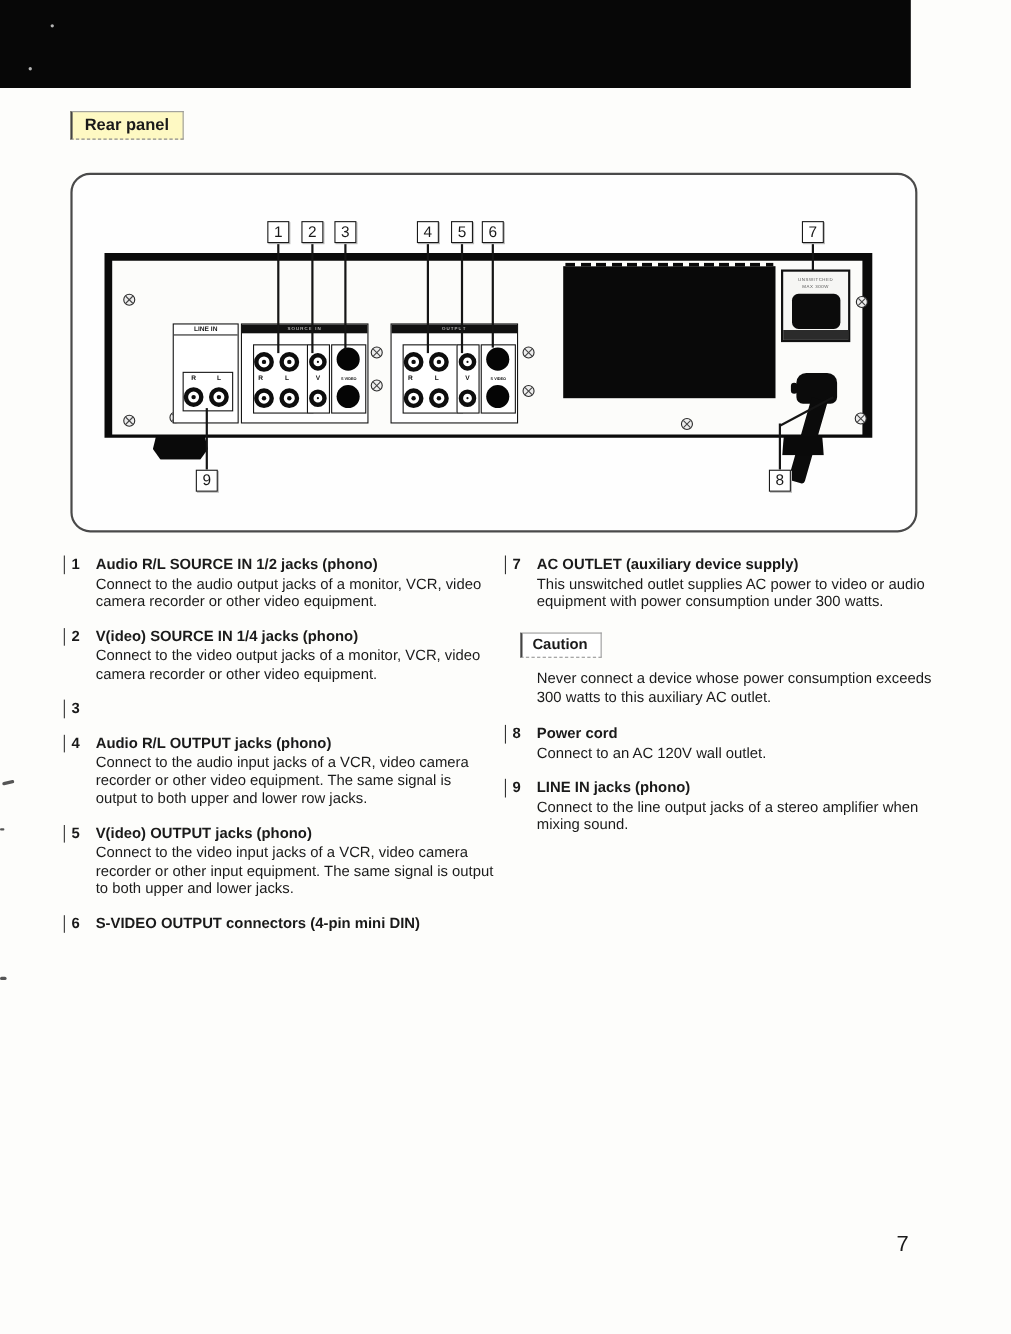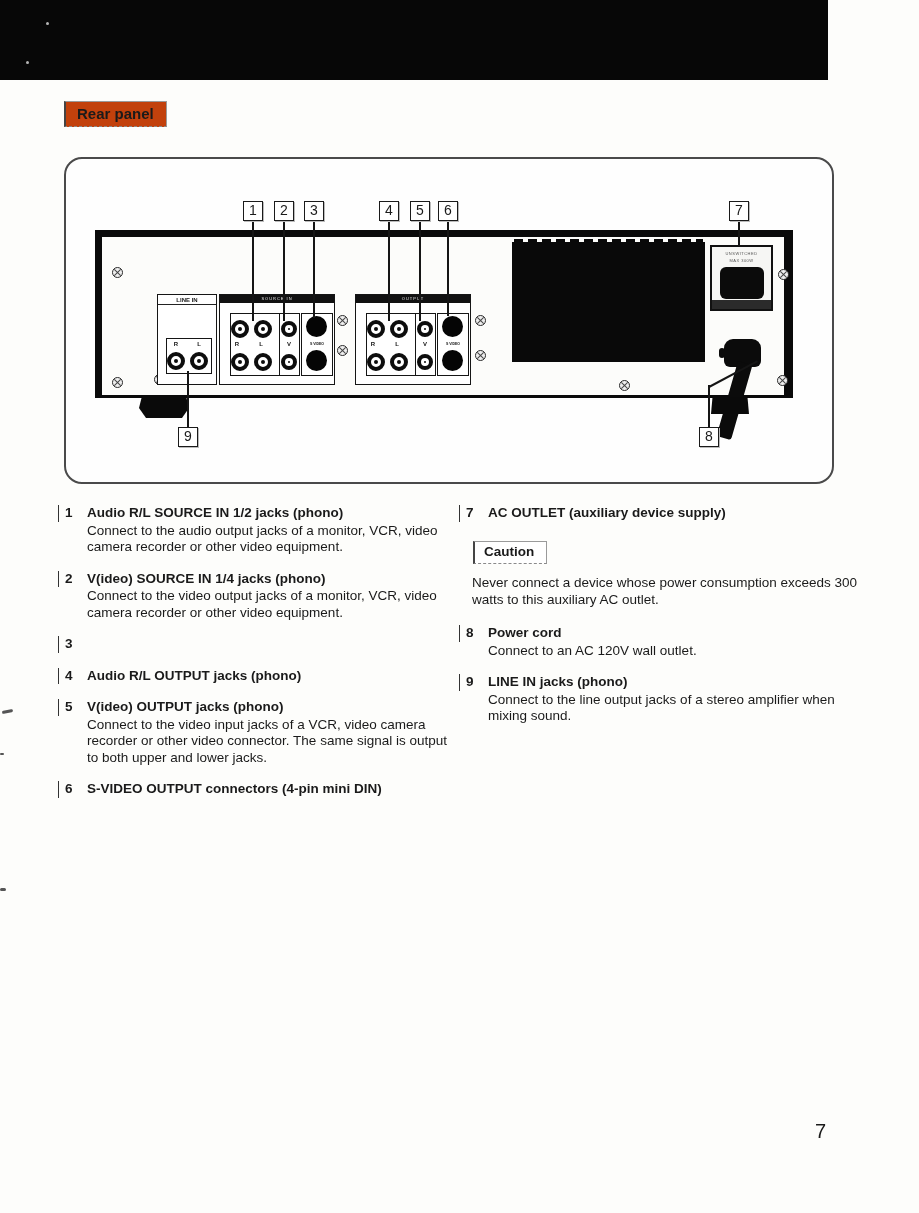--- a/index.html
+++ b/index.html
@@ -7,21 +7,21 @@
     width:919px;height:1213px;position:relative;background:#fdfdfb;
     font-family:"Liberation Sans",sans-serif;color:#1a1a1a;overflow:hidden;
   }
   
   .topbar{position:absolute;left:0;top:0;width:828px;height:80px;background:#070707;}
   .topbar .speck{position:absolute;width:3px;height:3px;border-radius:50%;background:#b5b5b5;}
   
   .section-box{
     position:absolute;left:64px;top:101px;padding:3px 12px 4px 11px;
     border:1px solid #9a9a9a;border-left:2px solid #444;border-bottom:1px dashed #8a8a8a;
-    font-weight:bold;font-size:15px;background:#c2410c;
+    font-weight:bold;font-size:15px;background:#fef9c3;
   }
   
   .frame{
     position:absolute;left:64px;top:157px;width:766px;height:323px;
     border:2px solid #4a4a4a;border-radius:18px;background:#fefefe;
   }
   .panel{
     position:absolute;left:29px;top:71px;width:698px;height:168px;box-sizing:border-box;
     border-style:solid;border-color:#0a0a0a;border-width:7px 9px 3px 7px;background:#fcfcfa;
   }
@@ -64,21 +64,21 @@
   .col.left{left:58px;width:392px;}
   .col.right{left:459px;width:404px;}
   .item{margin-bottom:15px;}
   .item-head{display:flex;}
   .item-head .num{flex:0 0 14px;border-left:1.5px solid #333;padding-left:6px;font-weight:bold;}
   .item-head h3{margin:0 0 0 8px;font-size:13.5px;line-height:16.5px;font-weight:bold;}
   .item p{margin:1px 0 0 29px;}
   .caution-wrap{margin:19px 0 10px 14px;}
   .caution-box{display:inline-block;border:1px solid #9a9a9a;border-left:2px solid #444;
     border-bottom:1px dashed #8a8a8a;padding:2px 12px 3px 9px;font-weight:bold;background:#fff;}
-  .caution-body{margin:11px 0 17px 13px;}
+  .caution-body{margin:11px 0 17px 29px;}
   
   .pagenum{position:absolute;left:815px;top:1120px;font-size:20px;}
   .artifact{position:absolute;background:#555;border-radius:2px;}
 </style>
 </head>
 <body>
 
 <div class="topbar">
   <span class="speck" style="left:46px;top:22px;"></span>
   <span class="speck" style="left:26px;top:61px;"></span>
@@ -203,42 +203,44 @@
   <div class="item">
     <div class="item-head">
       <span class="num">3</span>
     </div>
   </div>
   <div class="item">
     <div class="item-head">
       <span class="num">4</span>
       <h3>Audio R/L OUTPUT jacks (phono)</h3>
     </div>
+    <p>Connect to the audio input jacks of a VCR, video camera recorder or other video equipment.  The same signal is output to both upper and lower row jacks.</p>
   </div>
   <div class="item">
     <div class="item-head">
       <span class="num">5</span>
       <h3>V(ideo) OUTPUT jacks (phono)</h3>
     </div>
-    <p>Connect to the video input jacks of a VCR, video camera recorder or other video connector.  The same signal is output to both upper and lower jacks.</p>
+    <p>Connect to the video input jacks of a VCR, video camera recorder or other input equipment.  The same signal is output to both upper and lower jacks.</p>
   </div>
   <div class="item">
     <div class="item-head">
       <span class="num">6</span>
       <h3>S-VIDEO OUTPUT connectors (4-pin mini DIN)</h3>
     </div>
   </div>
 </div>
 
 <div class="col right">
   <div class="item">
     <div class="item-head">
       <span class="num">7</span>
       <h3>AC OUTLET (auxiliary device supply)</h3>
     </div>
+    <p>This unswitched outlet supplies AC power to video or audio equipment with power consumption under 300 watts.</p>
   </div>
 
   <div class="caution-wrap">
     <div class="caution-box">Caution</div>
   </div>
   <p class="caution-body">Never connect a device whose power consumption exceeds 300 watts to this auxiliary AC outlet.</p>
 
   <div class="item">
     <div class="item-head">
       <span class="num">8</span>

